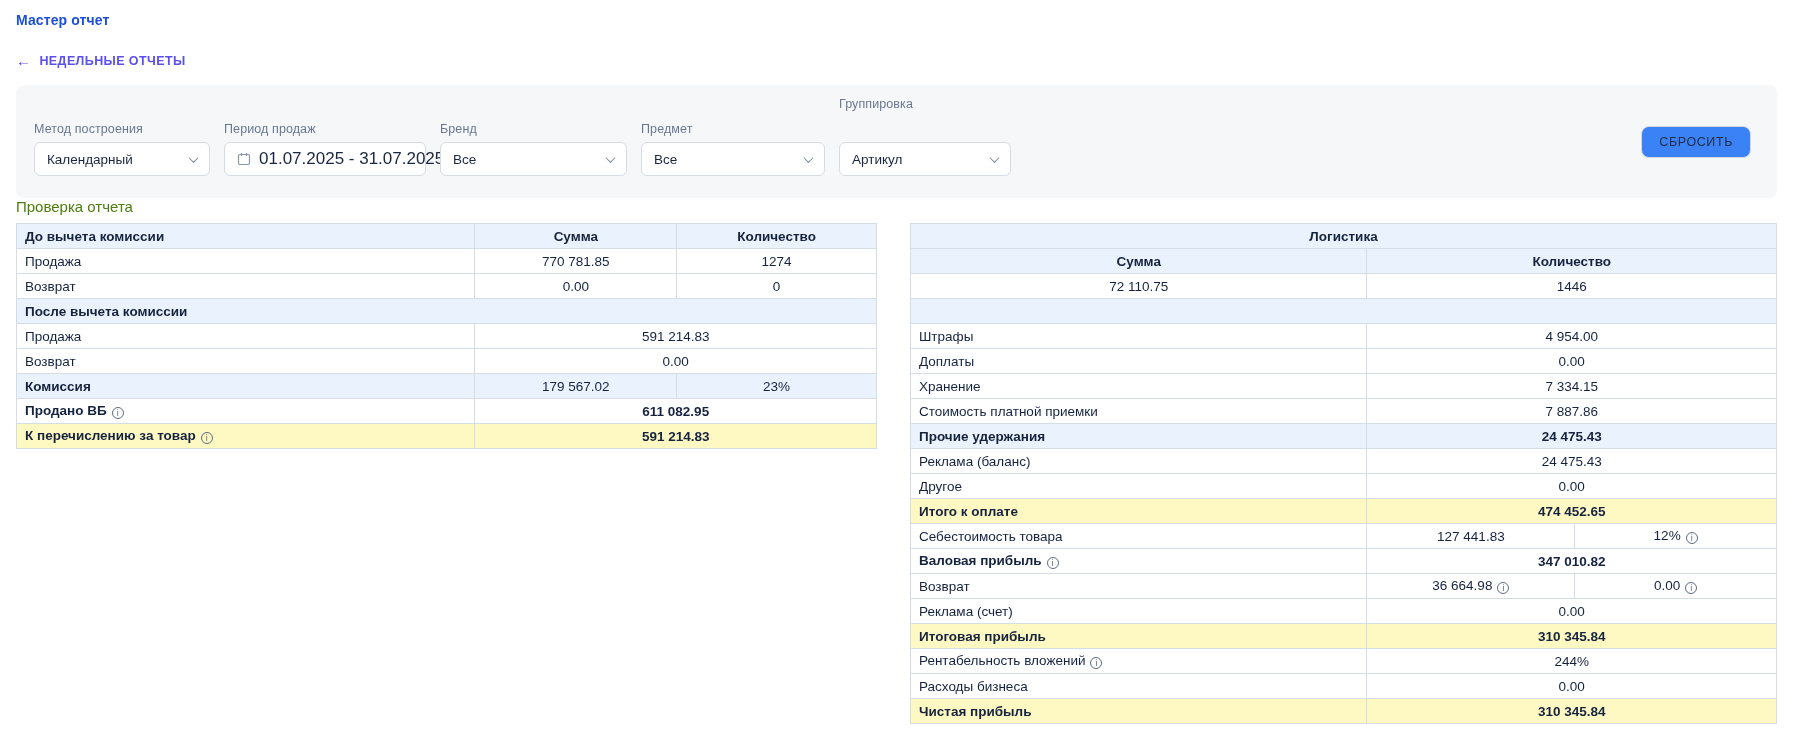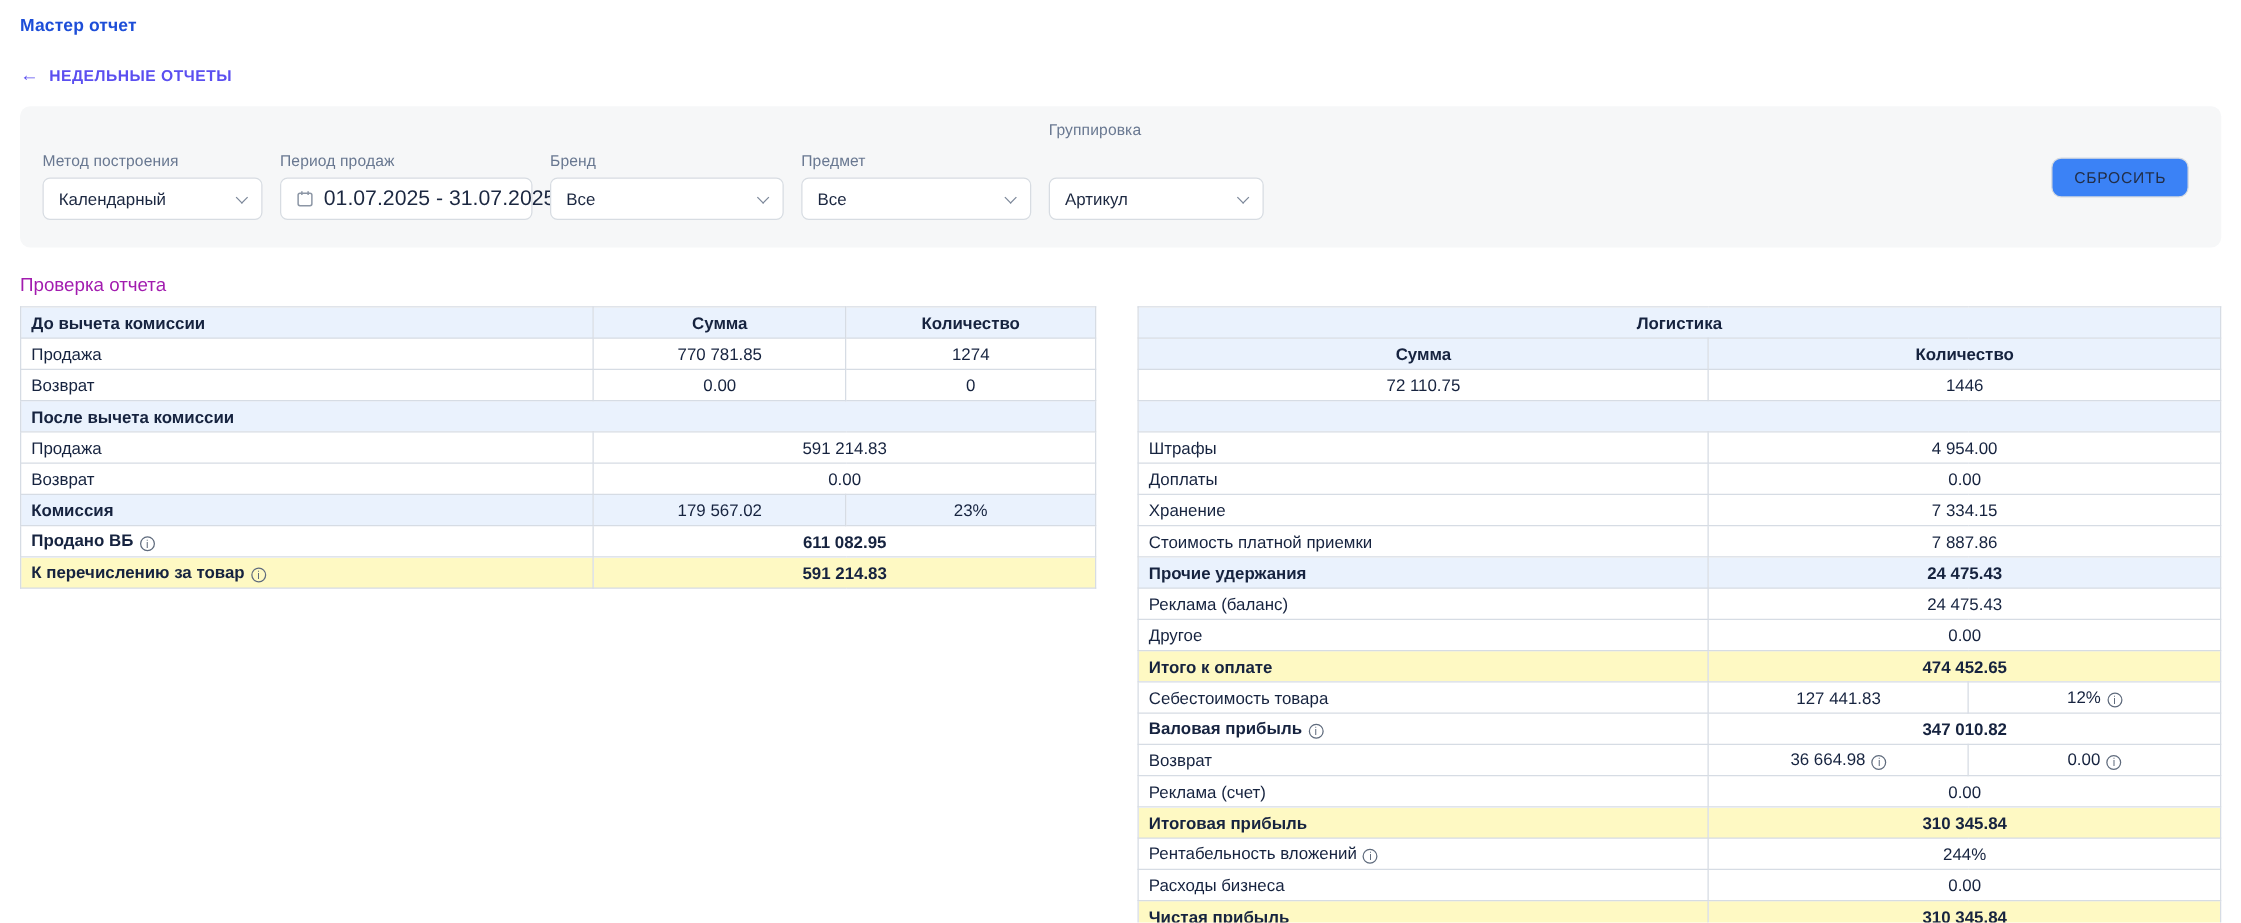--- a/index.html
+++ b/index.html
@@ -65,21 +65,21 @@
   .reset-btn {
     position: absolute; right: 26px; top: 50%; transform: translateY(-50%);
     background: #3b82f6; border: 1px solid #d4d9e0; border-radius: 8px;
     height: 32px; padding: 0 17px;
     font-family: "Liberation Sans", sans-serif;
     font-size: 12.5px; font-weight: 500; letter-spacing: .6px; color: #222e48;
     cursor: pointer;
   }
 
   
-  .section-title { margin-top: 22px; font-size: 15px; font-weight: 500; color: #a21caf; }
+  .section-title { font-size: 15px; font-weight: 500; color: #4d7c0f; }
 
   .tables { display: flex; gap: 33px; margin-top: 8px; align-items: flex-start; }
 
   table { border-collapse: collapse; table-layout: fixed; }
   td {
     border: 1px solid #d6dce4;
     height: 25px;
     padding: 0 8px;
     font-size: 13.5px;
     color: #16233f;

